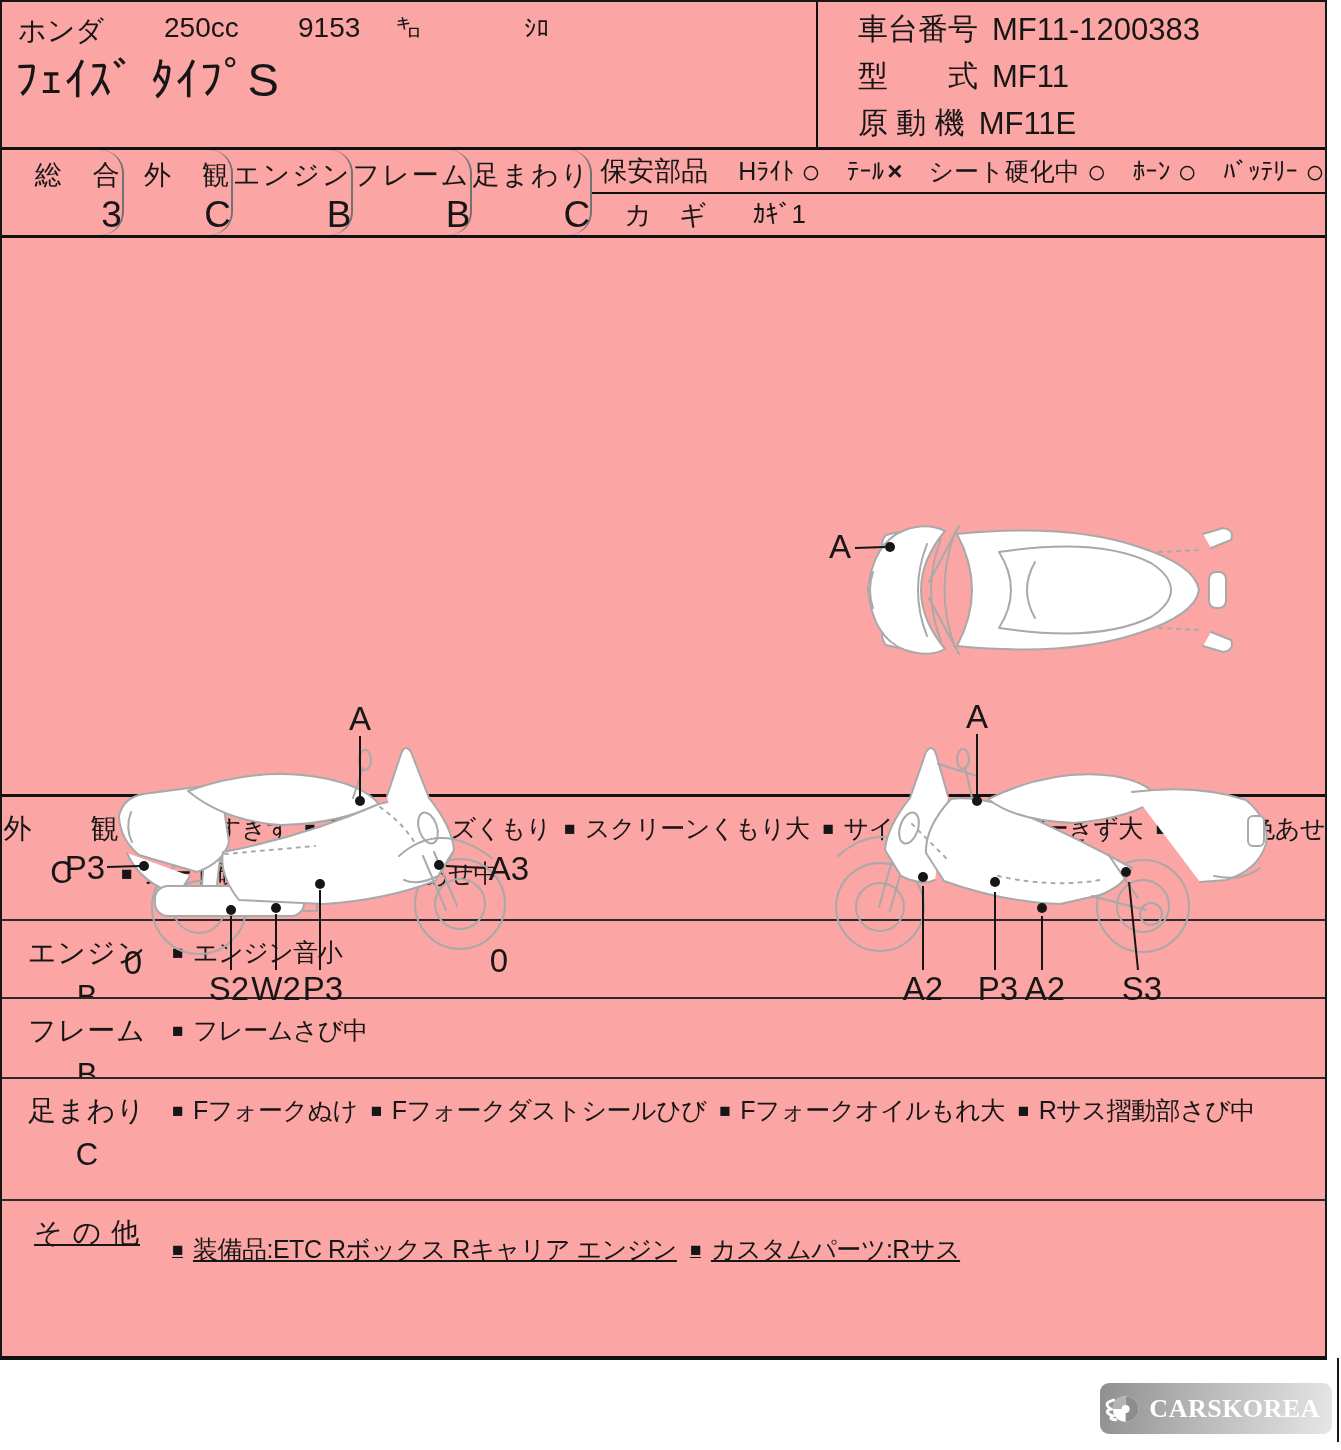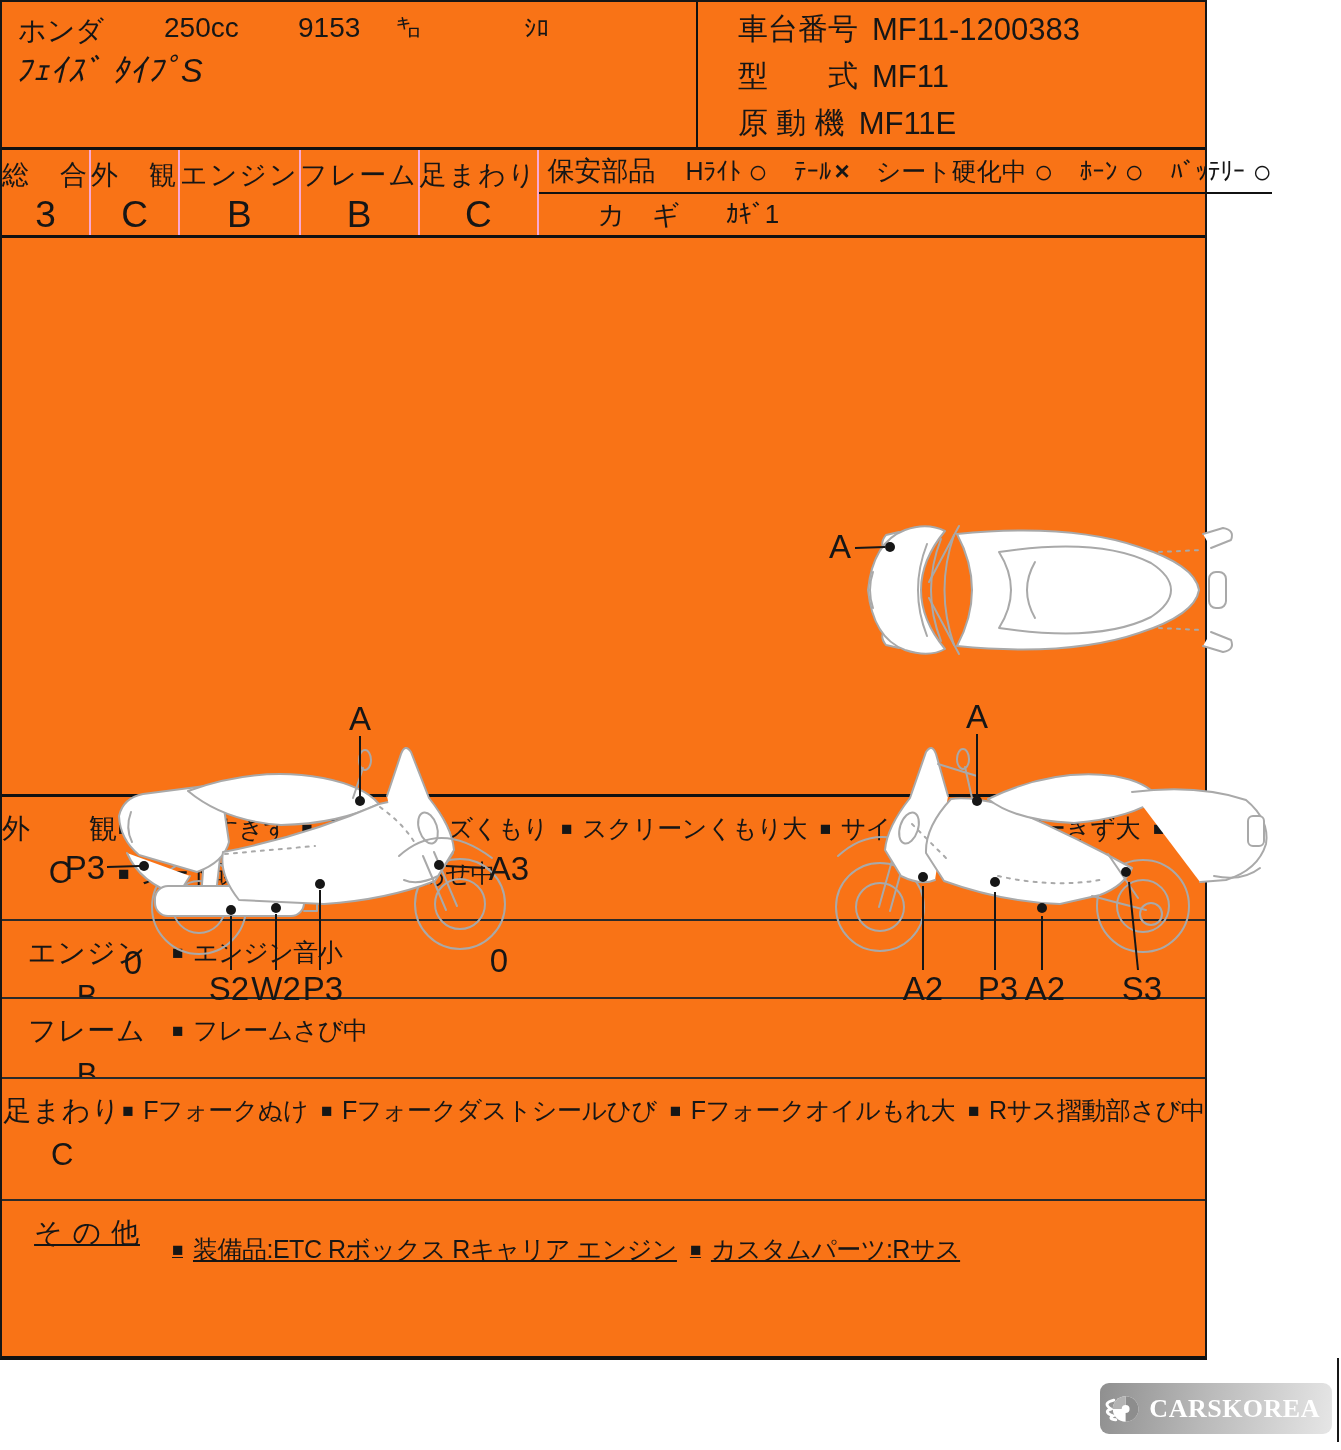--- a/index.html
+++ b/index.html
@@ -2,53 +2,53 @@
 <html><head>
 <meta charset="utf-8">
 <style>
   html,body{margin:0;padding:0;background:#fff;}
   body{
     width:1341px;height:1450px;position:relative;
     font-family:"Liberation Sans","DejaVu Sans",sans-serif;
     color:#161616;-webkit-font-smoothing:antialiased;
   }
   .sheet{
-    position:absolute;left:0;top:0;width:1207px;height:1360px;
+    position:absolute;left:0;top:0;width:1327px;height:1360px;
     border:2px solid #161616;border-bottom:4px solid #111;box-sizing:border-box;
-    background:#f97316;
+    background:#fca5a5;
   }
   
   .header{height:148px;border-bottom:3px solid #111;display:flex;box-sizing:border-box;}
   .header-left{flex:1;position:relative;}
   .hl{position:absolute;font-size:28px;white-space:nowrap;}
   .hl.maker{left:16px;top:10px;}
   .hl.disp{left:162px;top:10px;}
   .hl.mileage{left:296px;top:10px;}
   .hl.unit{left:394px;top:12px;font-size:25px;}
   .hl.color{left:522px;top:12px;font-size:25px;}
-  .hl.model{left:13px;top:50px;font-size:33px;font-weight:500;letter-spacing:1px;font-style:italic;}
+  .hl.model{left:13px;top:50px;font-size:47px;font-weight:500;letter-spacing:1px;}
   .header-right{width:509px;border-left:2px solid #111;box-sizing:border-box;padding:4px 0 0 40px;}
   .hr-row{height:47px;display:flex;align-items:center;white-space:nowrap;}
   .hr-label{font-size:30px;margin-right:14px;}
   .hr-value{font-size:31px;}
   
   .grades{display:flex;height:88px;border-bottom:3px solid #111;box-sizing:border-box;}
-  .g-cell{border-right:2px solid #f9a8d4;box-sizing:border-box;display:flex;flex-direction:column;align-items:center;}
+  .g-cell{border-right:2px solid #737373;box-sizing:border-box;display:flex;flex-direction:column;align-items:flex-end;border-radius:23px;}
   .g-cell.w0{width:133px;}.g-cell.w1{width:119px;}.g-cell.w2{width:122px;}
   .g-cell.w3{width:119px;}.g-cell.w4{width:122px;}
   .g-label{font-size:27px;margin-top:7px;letter-spacing:2px;white-space:nowrap;}
   .g-value{font-size:37px;margin-top:1px;}
   .safety-cell{flex:1;display:flex;flex-direction:column;}
   .safety-top{height:44px;border-bottom:2px solid #111;box-sizing:border-box;display:flex;align-items:center;padding-left:8px;}
   .sf-title{font-size:27px;margin-right:4px;white-space:nowrap;}
   .sf-item{display:flex;align-items:center;margin-left:26px;white-space:nowrap;}
   .sf-label{font-size:25px;}
   .sf-status{font-size:33px;margin-left:7px;line-height:1;}
   .sf-status.sf-x{font-size:26px;font-weight:700;margin-left:3px;}
-  .safety-bottom{height:41px;display:flex;align-items:center;padding-left:58px;}
+  .safety-bottom{height:41px;display:flex;align-items:center;padding-left:32px;}
   .key-label{font-size:27px;}
   .key-value{font-size:26px;margin-left:46px;}
   
   .diagrams{position:relative;height:559px;border-bottom:3px solid #111;box-sizing:border-box;}
   .diagrams svg{position:absolute;overflow:visible;}
   .d-label{font-size:33px;fill:#161616;}
   
   .c-row{display:flex;box-sizing:border-box;overflow:hidden;}
   .c-row + .c-row{border-top:2px solid #2a2a2a;}
   .c-row.r0{height:122px;}

